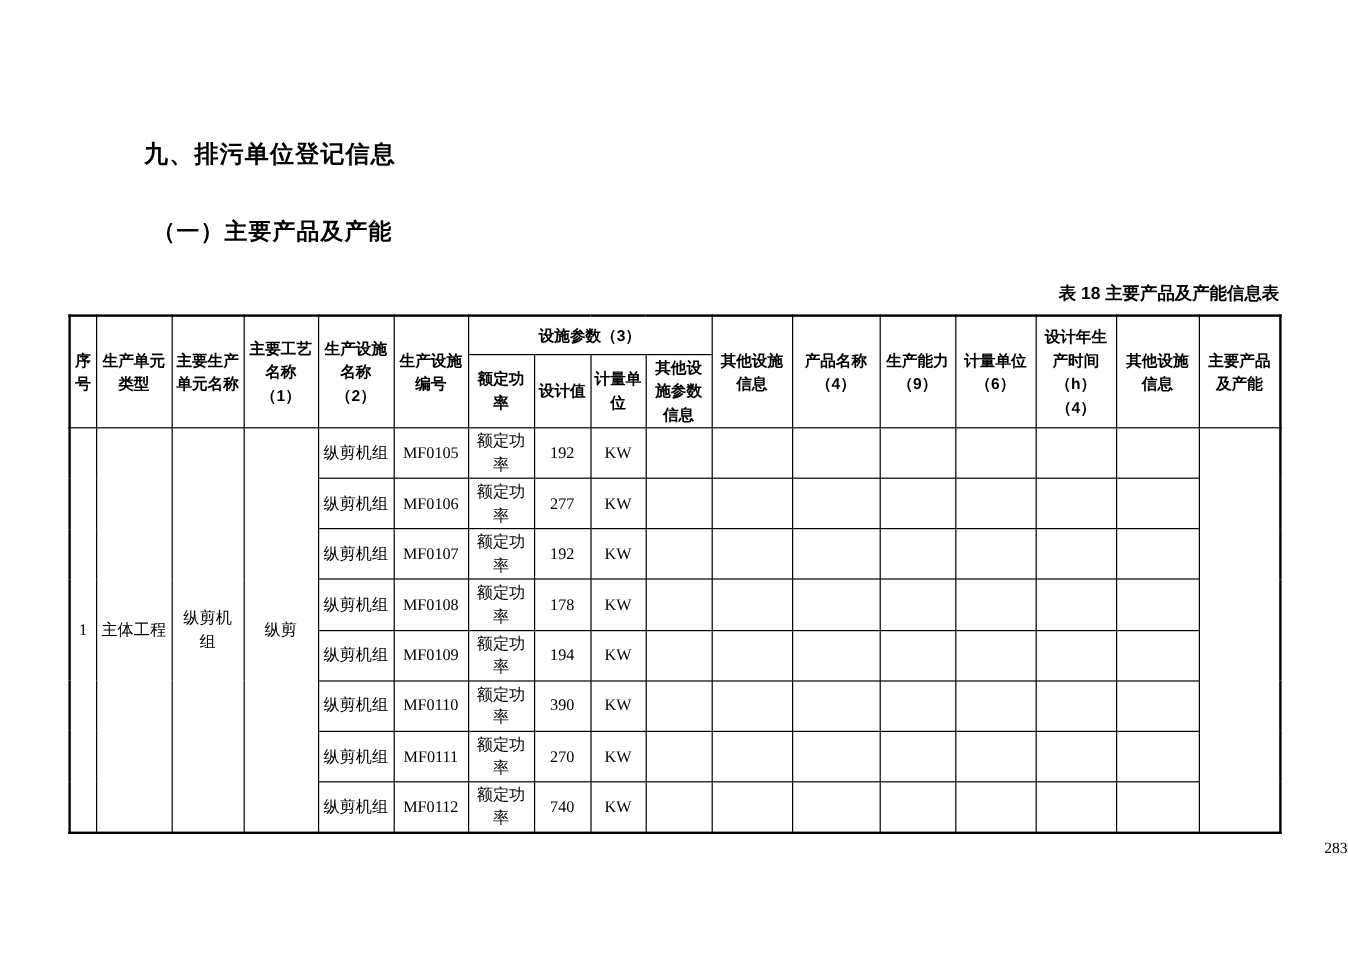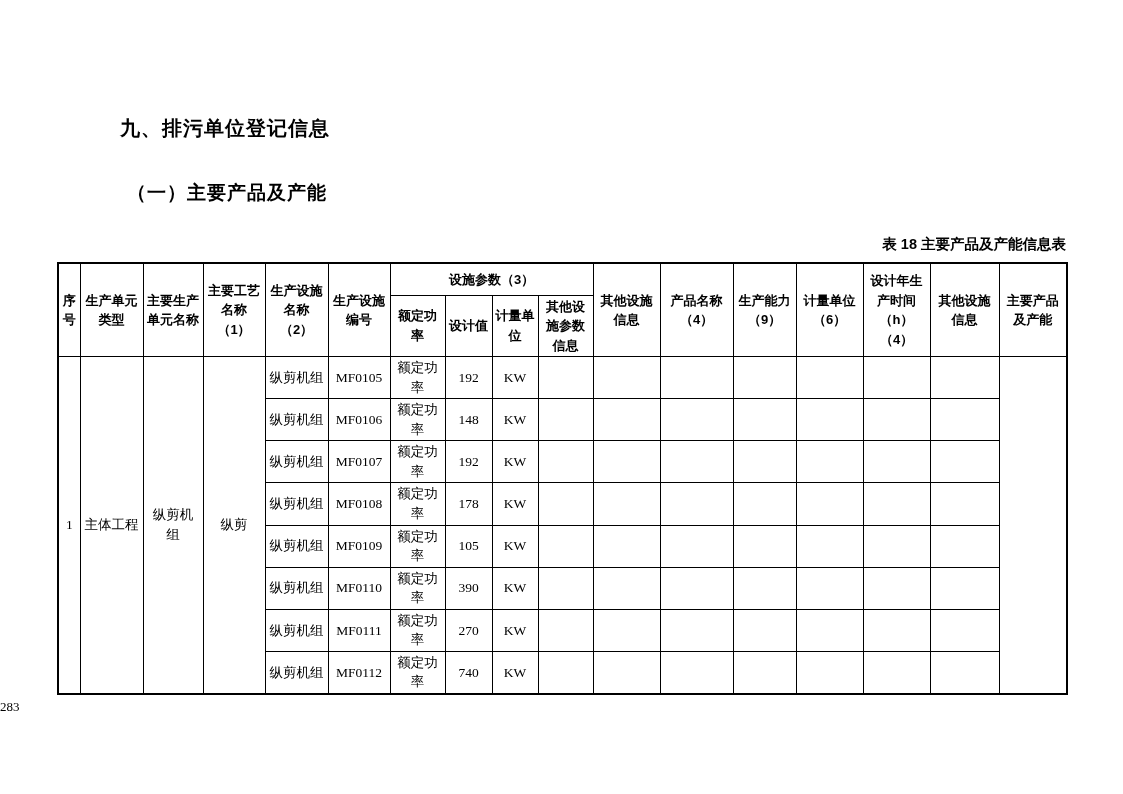--- a/index.html
+++ b/index.html
@@ -77,21 +77,21 @@
     line-height: 1.45;
   }
   tr.hdr-row-1 { height: 32px; }
   tr.hdr-row-2 { height: 54px; }
   tr.data-row  { height: 42px; }
   .page-number {
     position: absolute;
     left: 0;
     top: 699px;
     width: 100%;
-    text-align: left;
+    text-align: right;
     font-family: "Liberation Serif", serif;
     font-size: 13px;
   }
 </style>
 </head>
 <body>
 
 <div class="page">
 
   <div class="heading">九、排污单位登记信息</div>
@@ -159,21 +159,21 @@
         <td></td>
         <td></td>
         <td></td>
         <td></td>
         <td rowspan="8"></td>
       </tr>
       <tr class="data-row">
         <td>纵剪机组</td>
         <td>MF0106</td>
         <td>额定功率</td>
-        <td>148</td>
+        <td>277</td>
         <td>KW</td>
         <td></td>
         <td></td>
         <td></td>
         <td></td>
         <td></td>
         <td></td>
         <td></td>
       </tr>
       <tr class="data-row">
@@ -201,21 +201,21 @@
         <td></td>
         <td></td>
         <td></td>
         <td></td>
         <td></td>
       </tr>
       <tr class="data-row">
         <td>纵剪机组</td>
         <td>MF0109</td>
         <td>额定功率</td>
-        <td>105</td>
+        <td>194</td>
         <td>KW</td>
         <td></td>
         <td></td>
         <td></td>
         <td></td>
         <td></td>
         <td></td>
         <td></td>
       </tr>
       <tr class="data-row">

